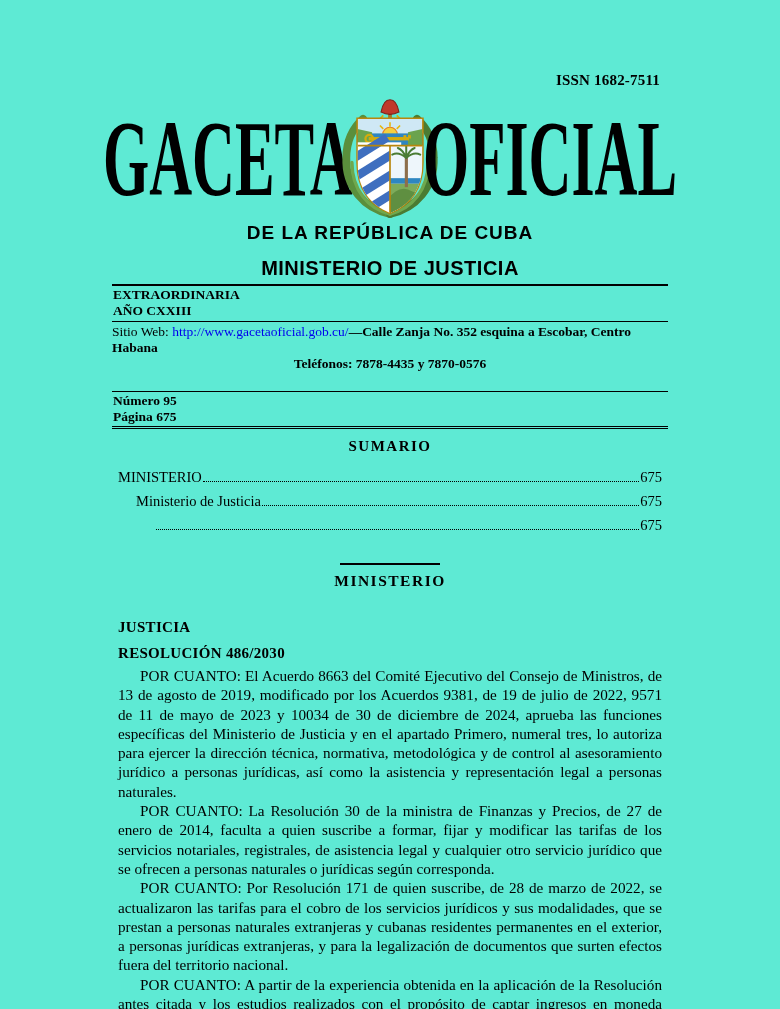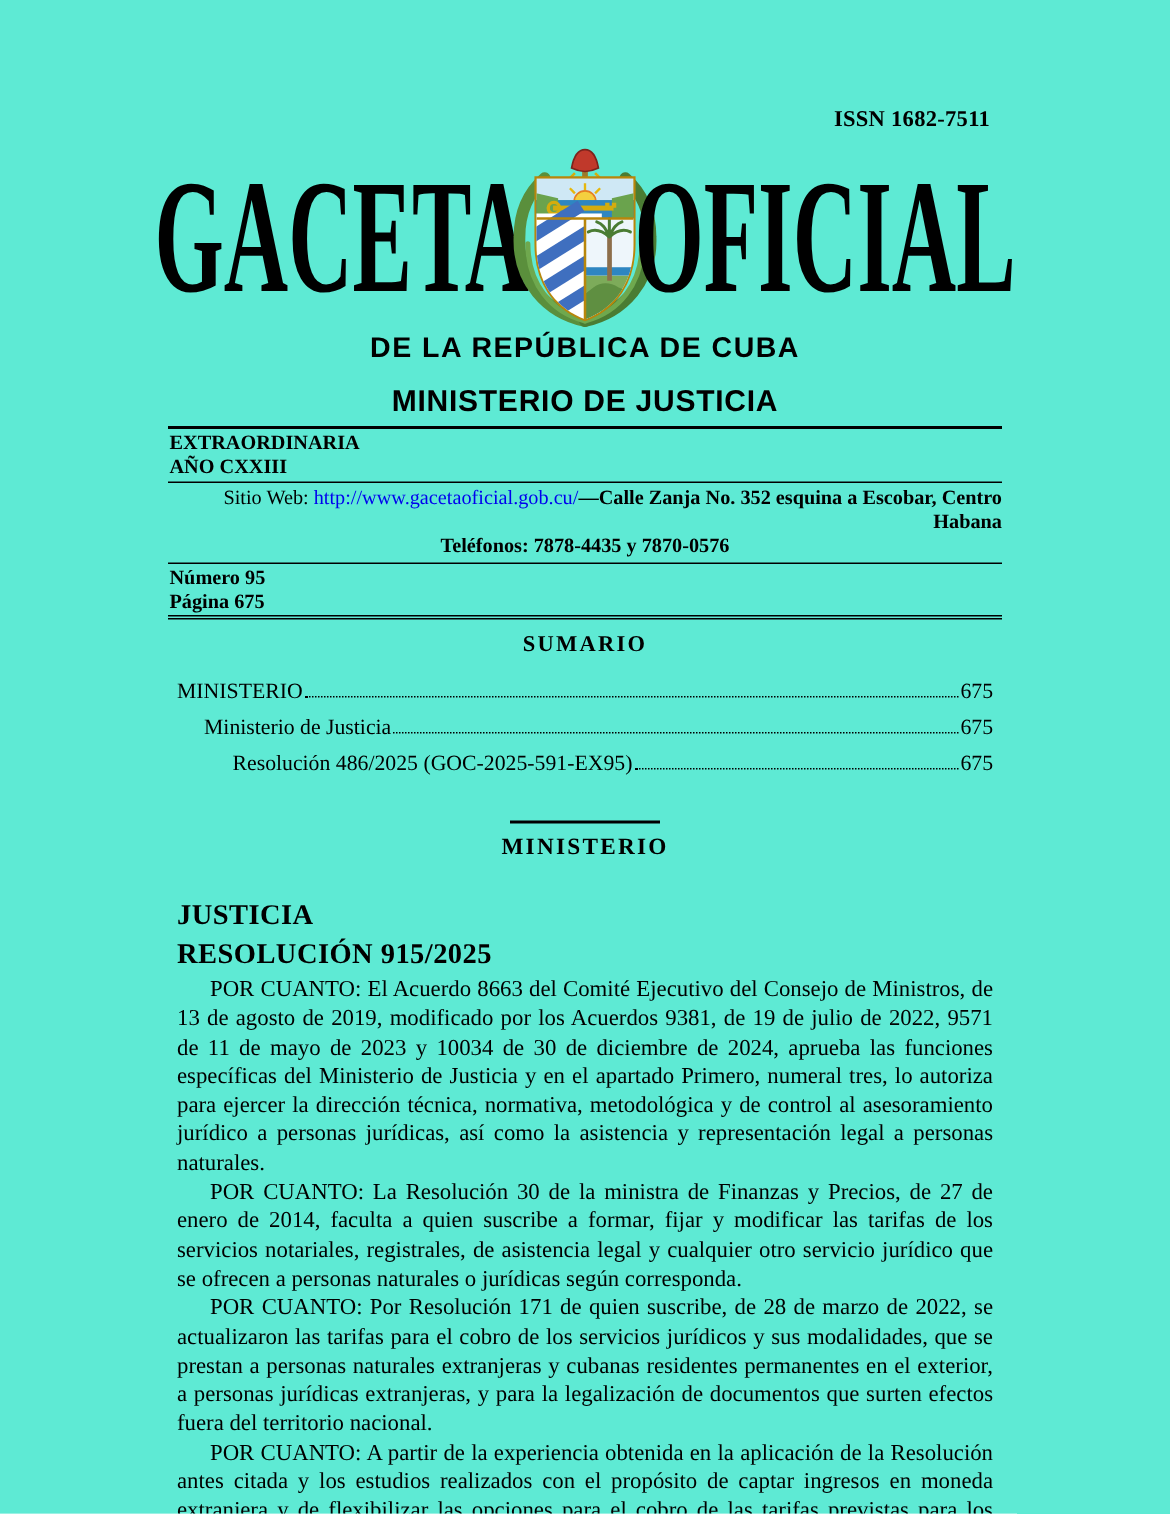--- a/index.html
+++ b/index.html
@@ -76,24 +76,24 @@
   .info-row-1 {
     display: flex;
     justify-content: space-between;
     align-items: baseline;
     border-top: 2px solid #000;
     border-bottom: 1px solid #000;
     font-weight: bold;
     padding: 1px 1px 2px 1px;
     flex-direction: column;
   }
-  .info-row-2 { text-align: right; padding-top: 2px; }
+  .info-row-2 { text-align: left; padding-top: 2px; }
   .info-row-2 .bold { font-weight: bold; }
   .link { color: #0000EE; text-decoration: none; cursor: pointer; }
-  .info-row-3 { text-align: center; font-weight: bold; padding-bottom: 3px; border-bottom: 1px solid #000; }
+  .info-row-3 { text-align: center; font-weight: bold; padding-bottom: 19px; border-bottom: 1px solid #000; }
   .info-row-4 {
     display: flex;
     justify-content: space-between;
     align-items: baseline;
     font-weight: bold;
     padding: 1px 1px 1px 1px;
     border-bottom: 3px double #000;
     flex-direction: column;
   }
 
@@ -133,21 +133,21 @@
     text-align: center;
     font-weight: bold;
     font-size: 15.5px;
     letter-spacing: 1.5px;
   }
 
   
   .content { width: 544px; margin: 24px auto 0 auto; }
   .agency-line, .doc-code-line, .resolution-line {
     font-weight: bold;
-    font-size: 19px;
+    font-size: 15px;
     line-height: 26px;
     letter-spacing: 0.3px;
   }
   .body-par {
     font-size: 15.2px;
     line-height: 19.3px;
     text-align: justify;
     text-indent: 22px;
   }
 </style>
@@ -246,31 +246,30 @@
       <span class="toc-label">MINISTERIO</span>
       <span class="toc-dots"></span>
       <span class="toc-page">675</span>
     </div>
     <div class="toc-row ind1">
       <span class="toc-label">Ministerio de Justicia</span>
       <span class="toc-dots"></span>
       <span class="toc-page">675</span>
     </div>
     <div class="toc-row ind2">
-      <span class="toc-label">Resolución 486/2025 (GOC-2025-591-EX95)</span>
       <span class="toc-dots"></span>
       <span class="toc-page">675</span>
     </div>
   </div>
 
   <div class="section-divider"></div>
   <div class="section-heading">MINISTERIO</div>
 
   <div class="content">
     <div class="agency-line">JUSTICIA</div>
-    <div class="resolution-line">RESOLUCIÓN 915/2025</div>
+    <div class="resolution-line">RESOLUCIÓN 486/2030</div>
     <p class="body-par">POR CUANTO: El Acuerdo 8663 del Comité Ejecutivo del Consejo de Ministros, de 13 de agosto de 2019, modificado por los Acuerdos 9381, de 19 de julio de 2022, 9571 de 11 de mayo de 2023 y 10034 de 30 de diciembre de 2024, aprueba las funciones específicas del Ministerio de Justicia y en el apartado Primero, numeral tres, lo autoriza para ejercer la dirección técnica, normativa, metodológica y de control al asesoramiento jurídico a personas jurídicas, así como la asistencia y representación legal a personas naturales.</p>
     <p class="body-par">POR CUANTO: La Resolución 30 de la ministra de Finanzas y Precios, de 27 de enero de 2014, faculta a quien suscribe a formar, fijar y modificar las tarifas de los servicios notariales, registrales, de asistencia legal y cualquier otro servicio jurídico que se ofrecen a personas naturales o jurídicas según corresponda.</p>
     <p class="body-par">POR CUANTO: Por Resolución 171 de quien suscribe, de 28 de marzo de 2022, se actualizaron las tarifas para el cobro de los servicios jurídicos y sus modalidades, que se prestan a personas naturales extranjeras y cubanas residentes permanentes en el exterior, a personas jurídicas extranjeras, y para la legalización de documentos que surten efectos fuera del territorio nacional.</p>
     <p class="body-par">POR CUANTO: A partir de la experiencia obtenida en la aplicación de la Resolución antes citada y los estudios realizados con el propósito de captar ingresos en moneda extranjera y de flexibilizar las opciones para el cobro de las tarifas previstas para los servicios jurídicos de obtención y legalización de documentos a surtir efectos dentro y fuera</p>
   </div>
 
 </div>
 
 </body></html>

